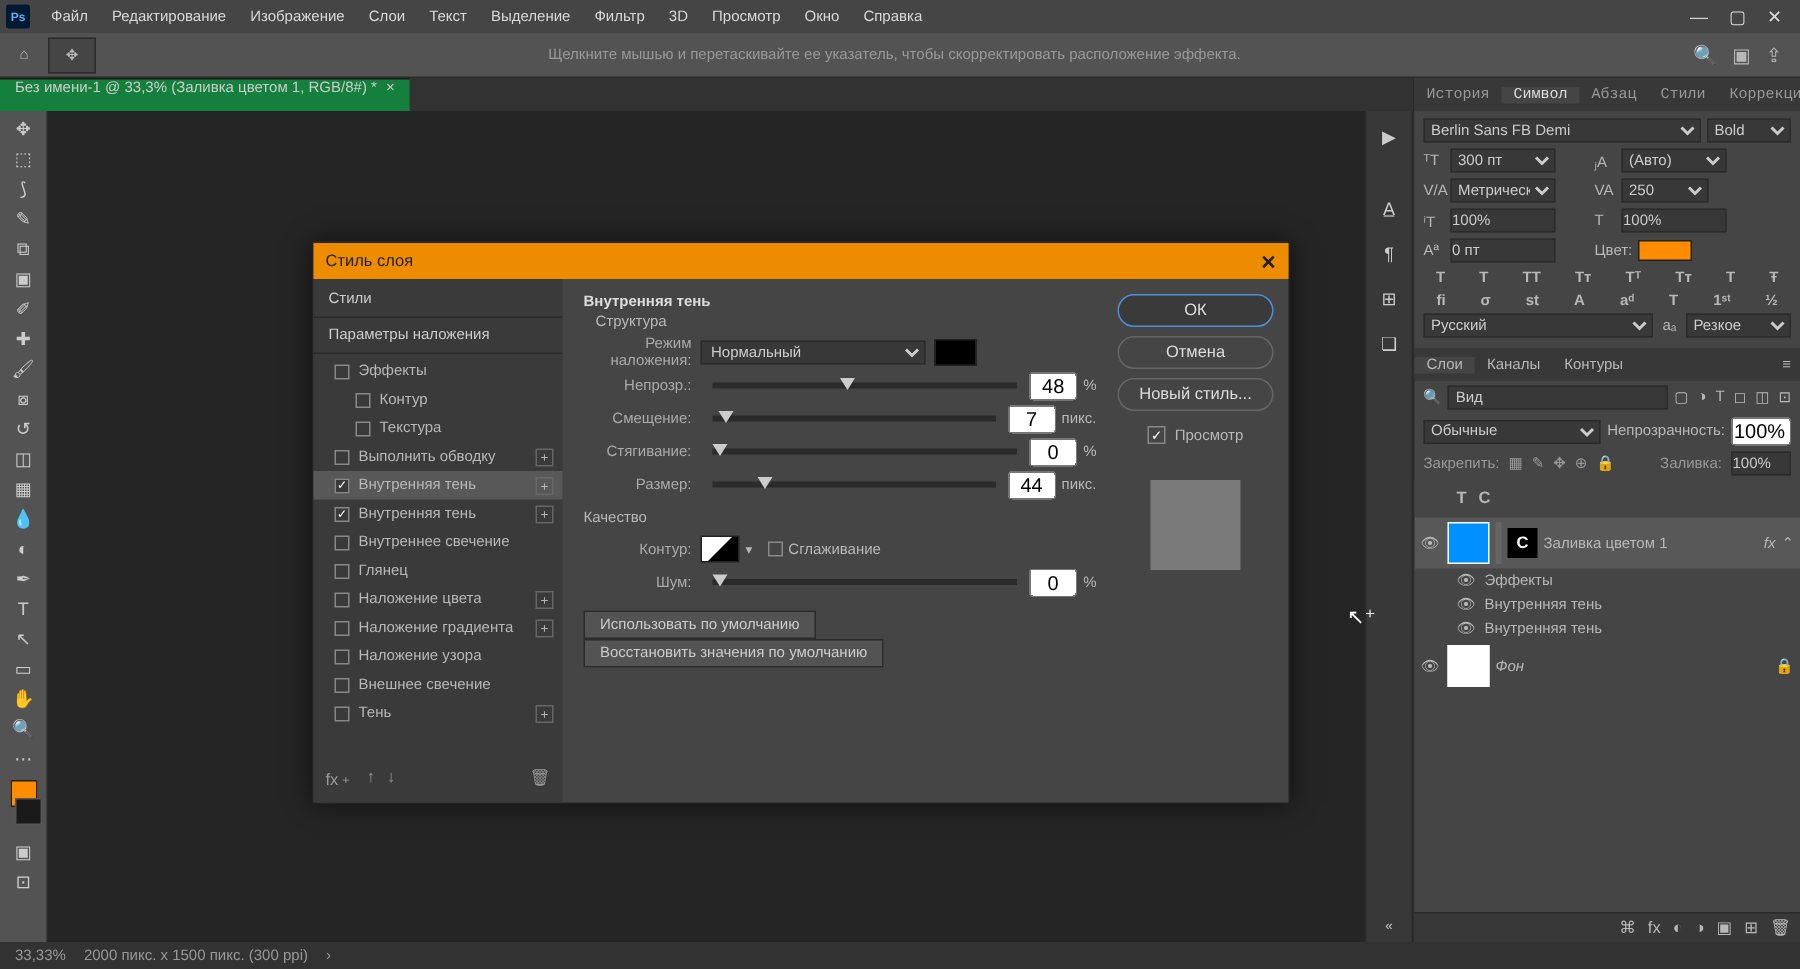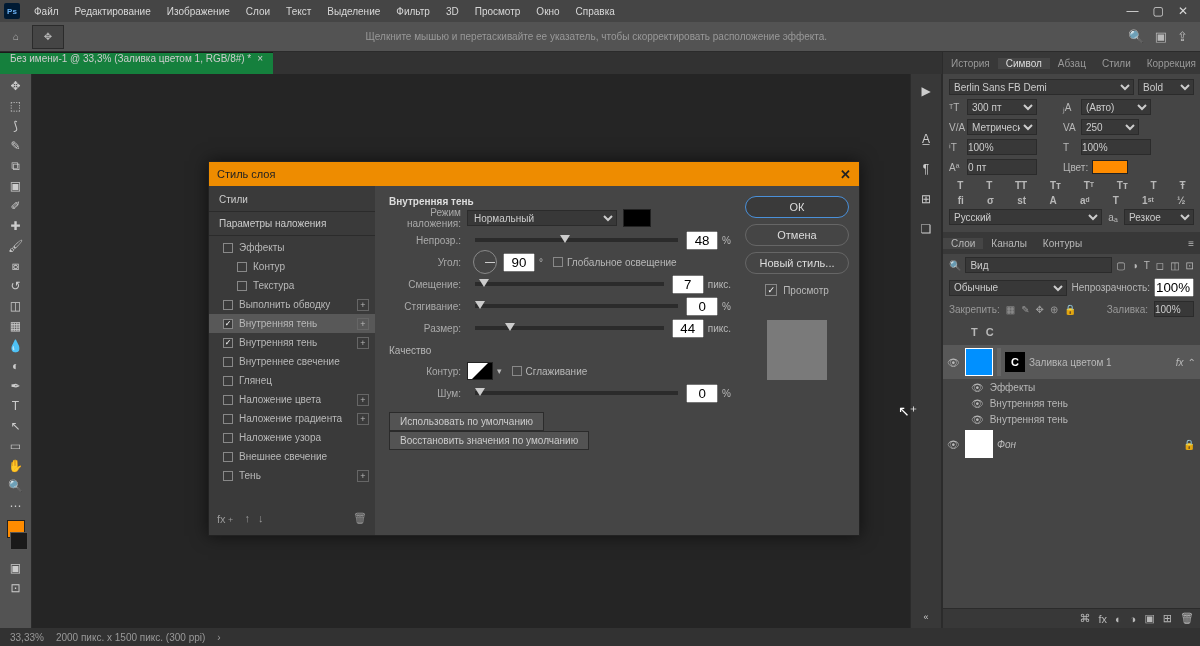--- a/index.html
+++ b/index.html
@@ -18,21 +18,21 @@
 .main { position:absolute; top:74px; bottom:18px; left:0; right:0; display:flex; }
 .ltools { width:32px; background:#535353; display:flex; flex-direction:column; align-items:center; padding-top:2px; gap:0; border-right:1px solid #2b2b2b; }
 .ltools .t { width:26px; height:20px; display:flex; align-items:center; justify-content:center; font-size:12px; color:#ccc; position:relative; }
 .ltools .swatch { width:18px; height:18px; background:#ff8c00; border:1px solid #222; margin-top:4px; }
 .ltools .swatch2 { width:18px; height:18px; background:#1a1a1a; border:1px solid #555; margin-top:-6px; margin-left:6px; }
 .canvas { flex:1; background:#252525; position:relative; }
 .rpanel { width:258px; background:#454545; display:flex; flex-direction:column; border-left:1px solid #2b2b2b; }
 .rpstrip { width:32px; background:#383838; position:absolute; right:258px; top:74px; bottom:18px; display:flex; flex-direction:column; align-items:center; padding-top:6px; gap:8px; border-left:1px solid #2b2b2b; border-right:1px solid #2b2b2b;}
 .rpstrip .si { width:22px; height:22px; display:flex; align-items:center; justify-content:center; color:#ccc; font-size:12px;}
 .panelhead { height:22px; background:#383838; display:flex; align-items:center; font-size:10px; }
-.panelhead .ph { padding:0 8px; color:#999; }
+.panelhead .ph { padding:0 8px; color:#999;font-family:Liberation Mono, monospace; }
 .panelhead .ph.active { background:#454545; color:#ddd; }
 .charprops { padding:4px 6px; background:#454545; font-size:10px; color:#b8b8b8; }
 .charprops select, .charprops input { background:#383838; color:#ccc; border:1px solid #2b2b2b; font-size:10px; height:16px; }
 .charprops .row { display:flex; align-items:center; gap:4px; margin-bottom:2px; height:18px;}
 .charprops .lab { width:14px; display:inline-block; }
 .charprops .colorchip { width:36px; height:14px; background:#ff8c00; border:1px solid #222; }
 .charprops .trow { display:flex; gap:6px; justify-content:space-around; padding:2px 0; font-weight:bold;}
 .layerspanel { flex:1; display:flex; flex-direction:column; }
 .layerspanel .lh { height:22px; background:#383838; display:flex; align-items:center; }
 .layerspanel .lh .lt { padding:0 8px; }
@@ -407,41 +407,33 @@
         </div>
       <div class="foot">
         <span>fx﹢</span>
         <span>↑</span>
         <span>↓</span>
         <span class="r">🗑</span>
       </div>
     </div>
     <div class="midcol">
       <div class="sect">Внутренняя тень</div>
+      <div class="sect2">Структура</div>
       <div class="frow">
           <span class="flab">Режим наложения:</span>
           <select style="width:150px"><option>Нормальный</option></select>
           <span class="colorbox"></span>
         </div>
       <div class="frow">
           <span class="flab">Непрозр.:</span>
           <div class="slider">
             <div class="thumb" style="left:42%"></div>
           </div>
           <input class="num" value="48" style="">
           <span style="margin-left:4px">%</span>
-        </div>
-      <div class="frow">
-          <span class="flab">Угол:</span>
-          <div class="angle"></div>
-          <input class="num" value="90" style="">
-          <span style="margin-left:4px">°</span>
-          <span style="width:10px"></span>
-          <span class="cb" style="width:10px;height:10px;border:1px solid #888;display:inline-block"></span>
-          <span style="margin-left:4px">Глобальное освещение</span>
         </div>
       <div class="frow">
           <span class="flab">Смещение:</span>
           <div class="slider">
             <div class="thumb" style="left:2%"></div>
           </div>
           <input class="num" value="7" style="">
           <span style="margin-left:4px">пикс.</span>
         </div>
       <div class="frow">

